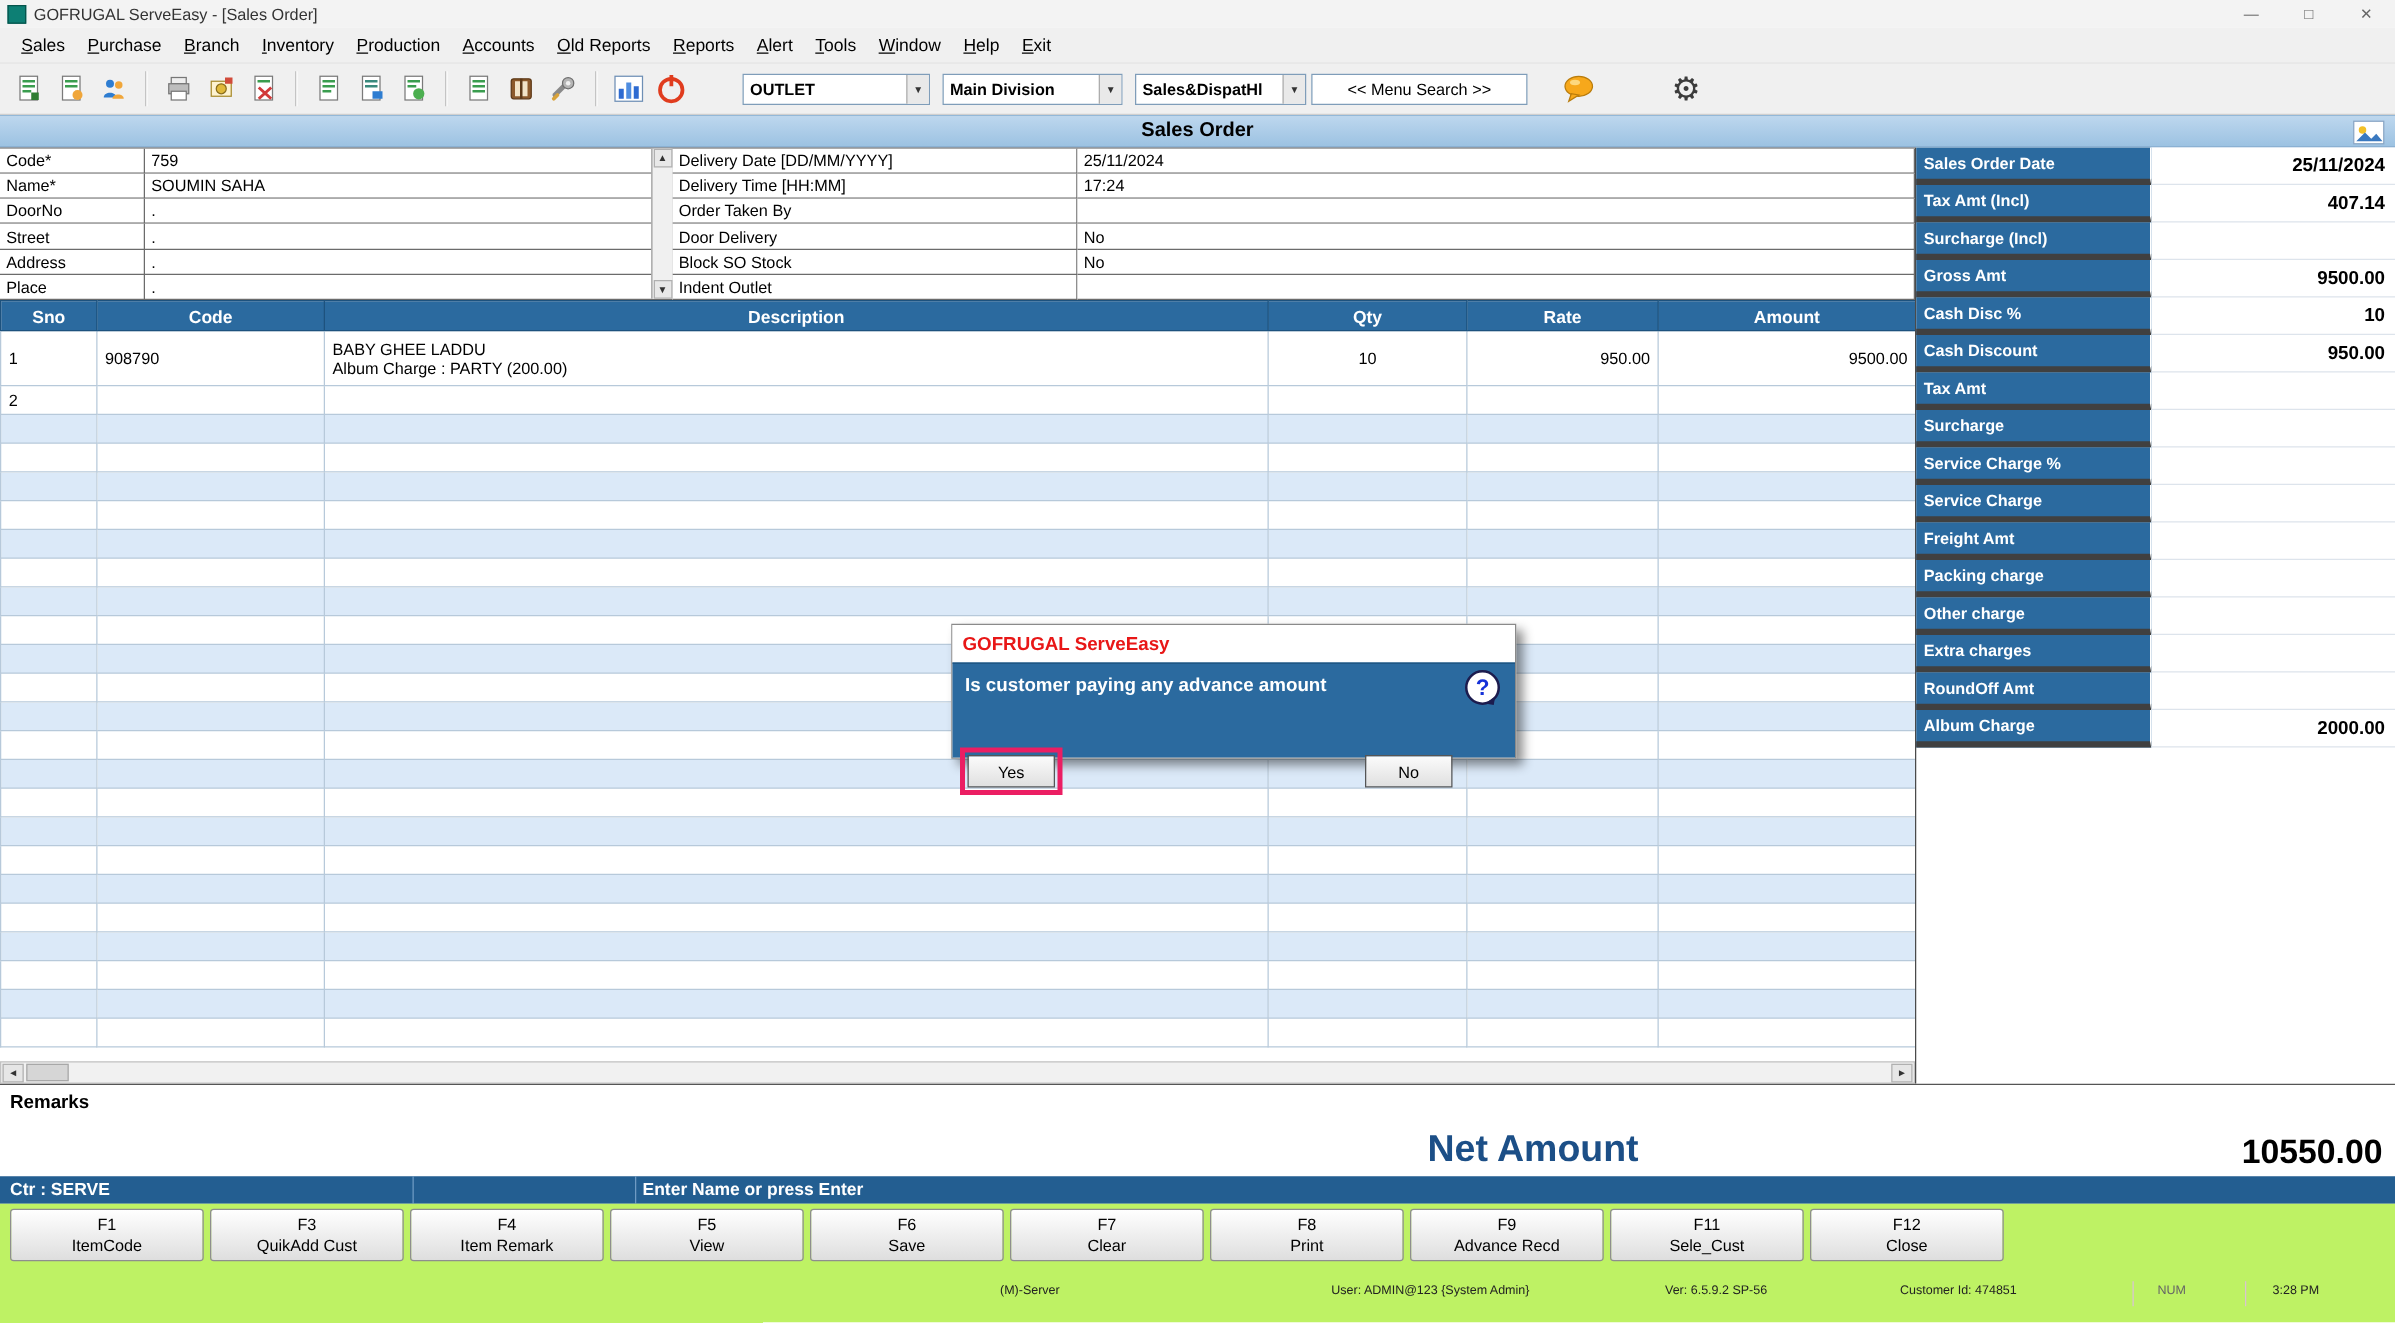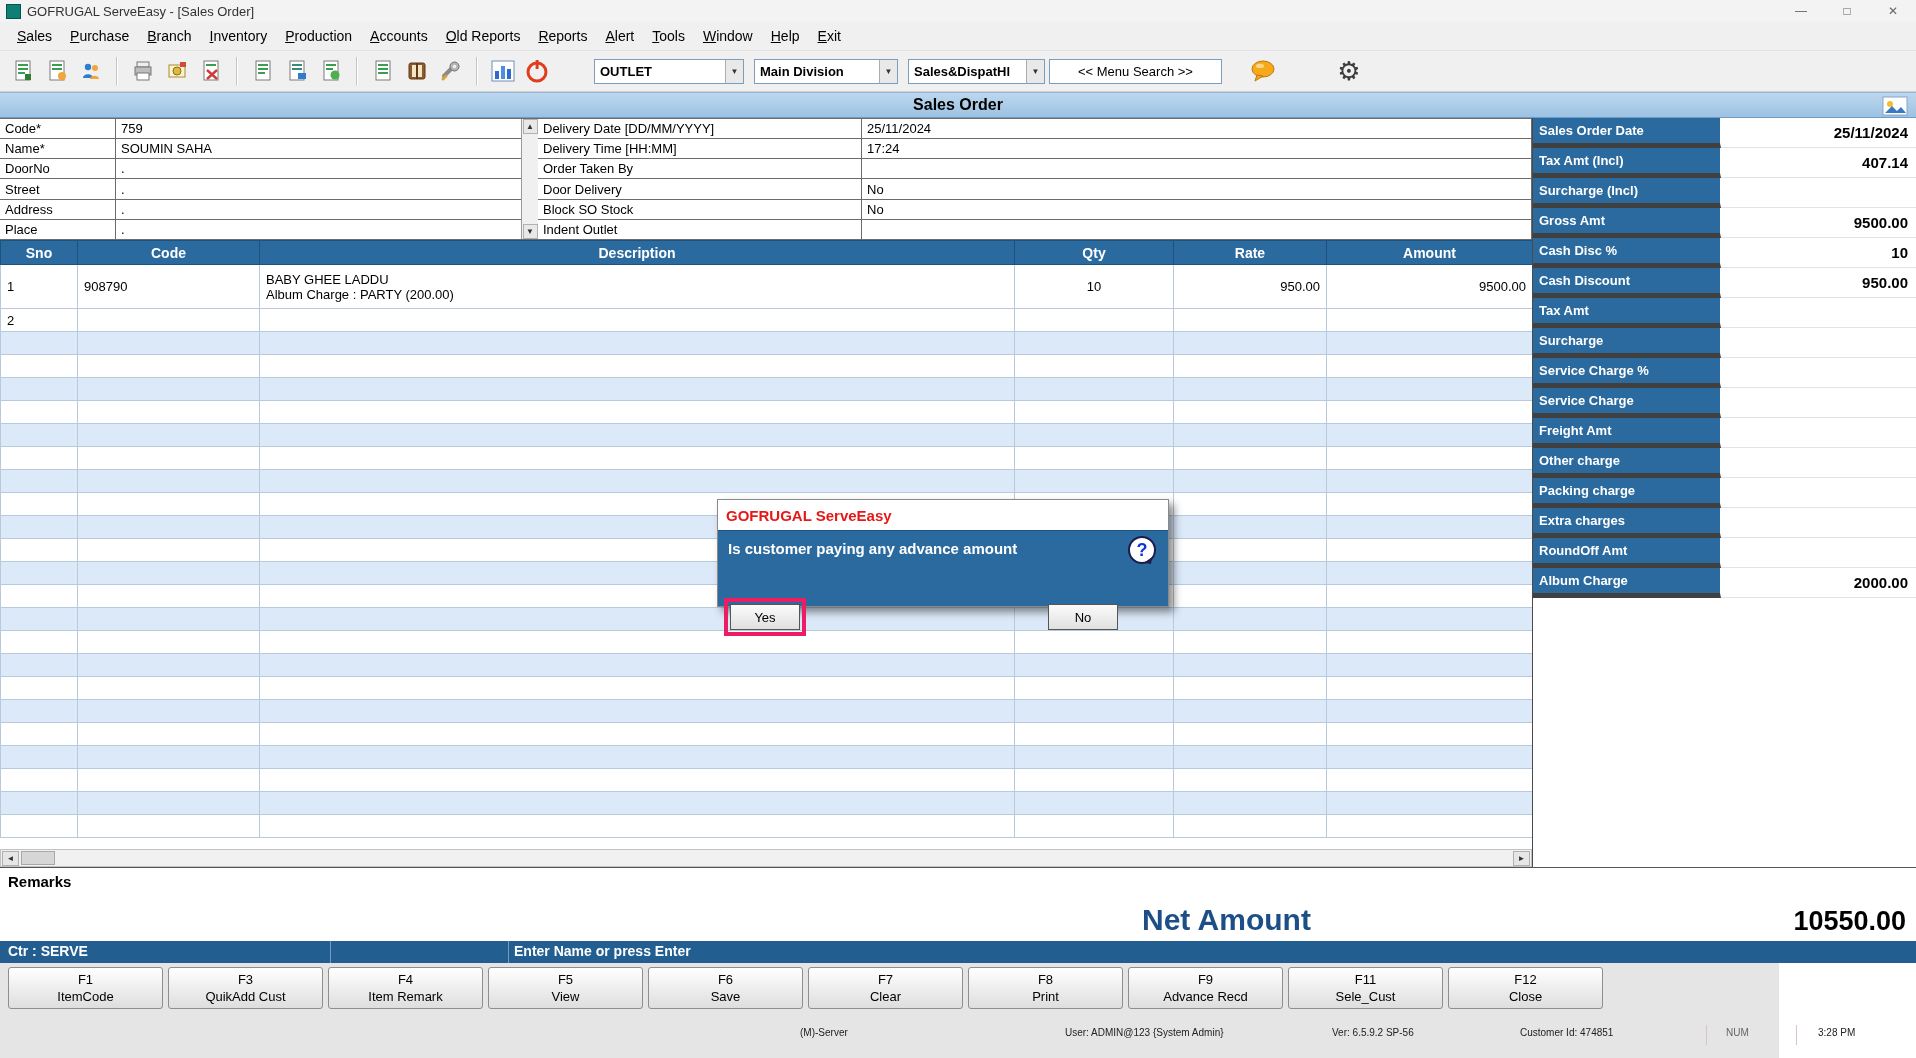--- a/index.html
+++ b/index.html
@@ -63,35 +63,35 @@
   .remarks{left:0;top:867px;width:1916px;height:34px;background:#fff;border-top:1px solid #555;padding:5px 8px;font-size:15px;font-weight:bold;}
   .netband{left:0;top:901px;width:1916px;height:40px;background:#fff;}
   .net-label{position:absolute;left:1142px;top:2px;font-size:30px;font-weight:bold;color:#1c4f87;}
   .net-value{position:absolute;right:10px;top:5px;font-size:27px;font-weight:bold;}
   .ctrbar{left:0;top:941px;width:1916px;height:22px;background:#235e91;color:#fff;font-weight:bold;font-size:14px;}
   .ctr-label{position:absolute;left:8px;top:2px;}
   .ctr-hint{position:absolute;left:514px;top:2px;}
   .ctr-div{position:absolute;top:0;width:1px;height:22px;background:#6f9bc4;}
 
   
-  .bottom{left:0;top:963px;width:1779px;height:95px;background:#e5e5e5;}
+  .bottom{left:0;top:963px;width:1916px;height:95px;background:#bef264;}
   .fkeys{position:absolute;left:8px;top:4px;display:flex;gap:5px;}
   .fkey{width:155px;height:42px;background:linear-gradient(#ffffff,#dedede);border:1px solid #8e8e8e;border-radius:3px;display:flex;flex-direction:column;align-items:center;justify-content:center;font-size:13px;gap:2px;}
   .statusrow{position:absolute;left:0;top:62px;width:100%;height:20px;font-size:10px;color:#222;}
   .st{position:absolute;top:2px;white-space:nowrap;}
   .st-server{left:800px;}
   .st-user{left:1065px;}
   .st-ver{left:1332px;}
   .st-cust{left:1520px;}
   .st-num{left:1726px;color:#666;}
   .st-time{left:1818px;}
   .st-div{position:absolute;top:0;width:1px;height:20px;background:#d9c3d2;}
 
   
-  .dialog{left:717px;top:499px;width:452px;height:108px;background:#fff;border:1px solid #8a8a8a;box-shadow:5px 5px 8px rgba(0,0,0,.45);z-index:50;}
+  .dialog{left:761px;top:499px;width:452px;height:108px;background:#fff;border:1px solid #8a8a8a;box-shadow:5px 5px 8px rgba(0,0,0,.45);z-index:50;}
   .dlg-title{height:30px;display:flex;align-items:center;padding-left:8px;color:#e81717;font-weight:bold;font-size:15px;background:#fff;}
   .dlg-body{height:76px;background:#2b6a9f;position:relative;border-top:1px solid #1d527e;}
   .dlg-msg{position:absolute;left:10px;top:9px;color:#fff;font-weight:bold;font-size:15px;white-space:nowrap;}
   .q-icon{position:absolute;right:12px;top:5px;width:28px;height:28px;background:#fff;border:2px solid #1c1c4e;border-radius:50%;color:#1531d8;font-weight:bold;font-size:18px;display:flex;align-items:center;justify-content:center;}
   .q-icon::after{content:"";position:absolute;right:-2px;bottom:-7px;border:5px solid transparent;border-top-color:#1c1c4e;transform:rotate(-35deg);}
   .dlg-btn{position:absolute;width:70px;height:26px;background:linear-gradient(#fbfbfb,#e0e0e0);border:1px solid #555;font-size:13px;display:flex;align-items:center;justify-content:center;}
   .yes-wrap{position:absolute;left:6px;top:67px;border:4px solid #eb1e63;padding:2px;}
   .dlg-btn.yes{position:static;}
   .dlg-btn.no{left:330px;top:73px;}
 </style>
@@ -562,25 +562,25 @@
     </div>
     <div class="srow">
       <div class="slabel">Service Charge</div>
       <div class="svalue"></div>
     </div>
     <div class="srow">
       <div class="slabel">Freight Amt</div>
       <div class="svalue"></div>
     </div>
     <div class="srow">
+      <div class="slabel">Packing charge</div>
+      <div class="svalue"></div>
+    </div>
+    <div class="srow">
       <div class="slabel">Other charge</div>
-      <div class="svalue"></div>
-    </div>
-    <div class="srow">
-      <div class="slabel">Packing charge</div>
       <div class="svalue"></div>
     </div>
     <div class="srow">
       <div class="slabel">Extra charges</div>
       <div class="svalue"></div>
     </div>
     <div class="srow">
       <div class="slabel">RoundOff Amt</div>
       <div class="svalue"></div>
     </div>

